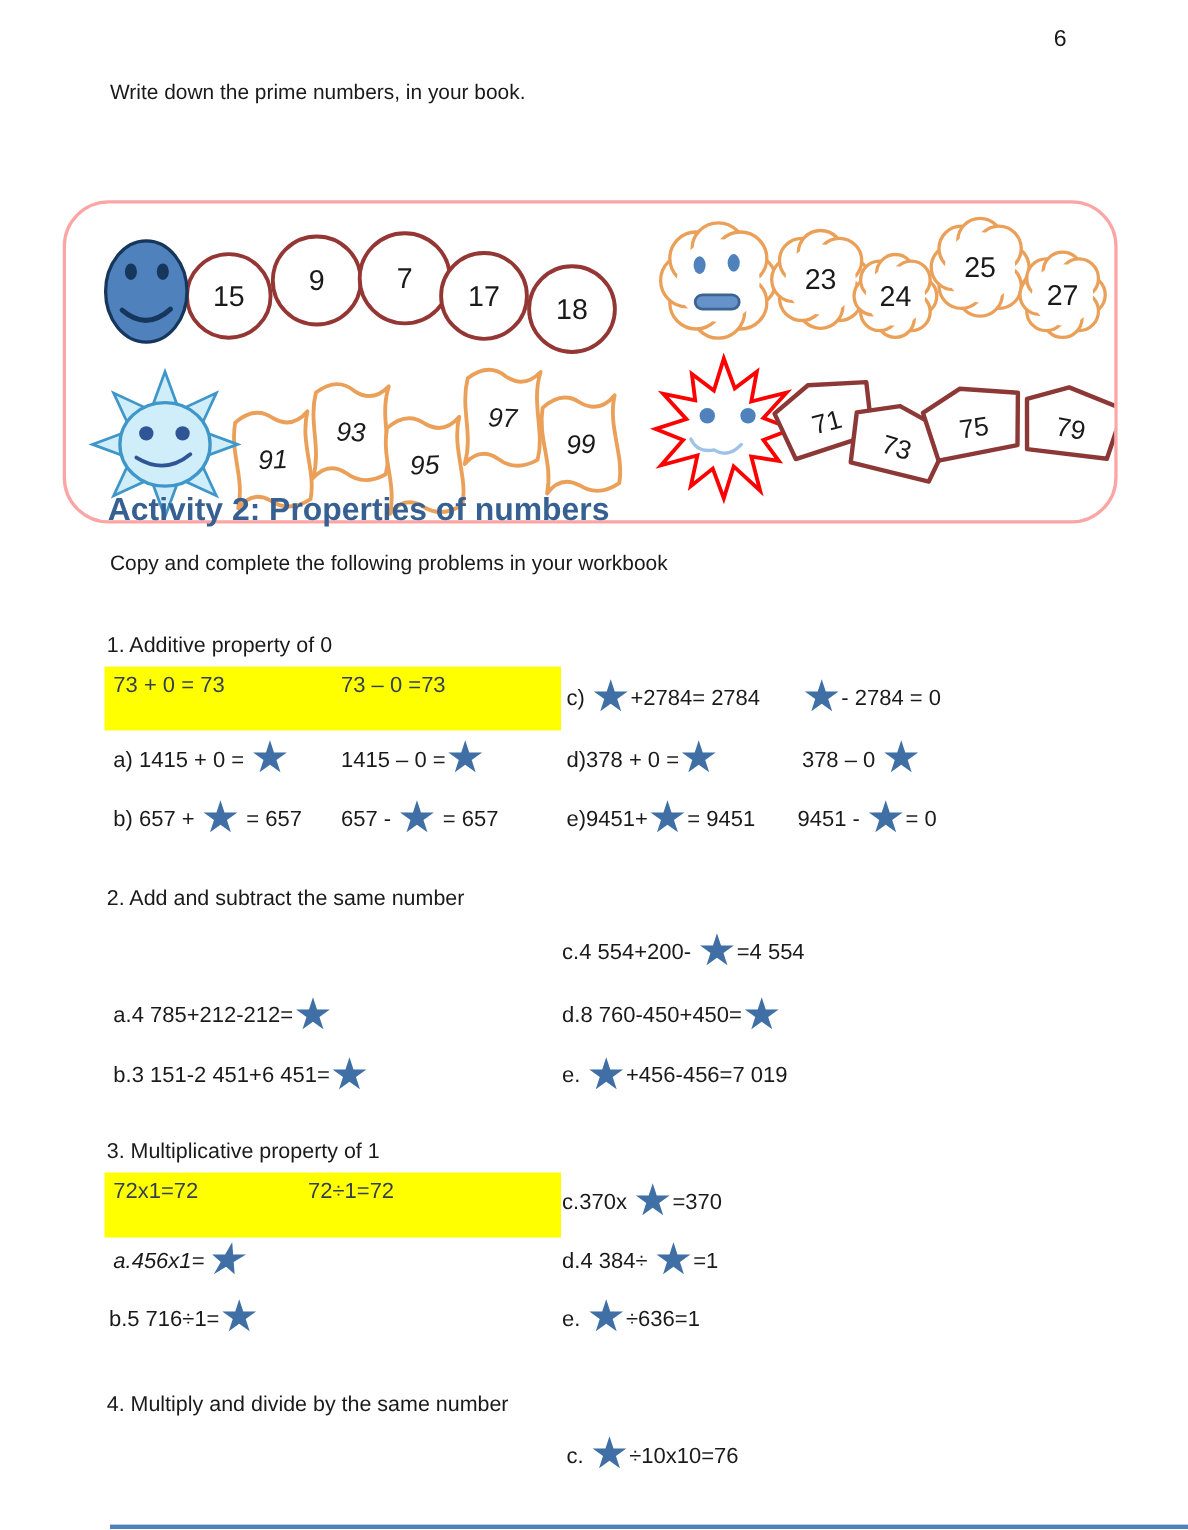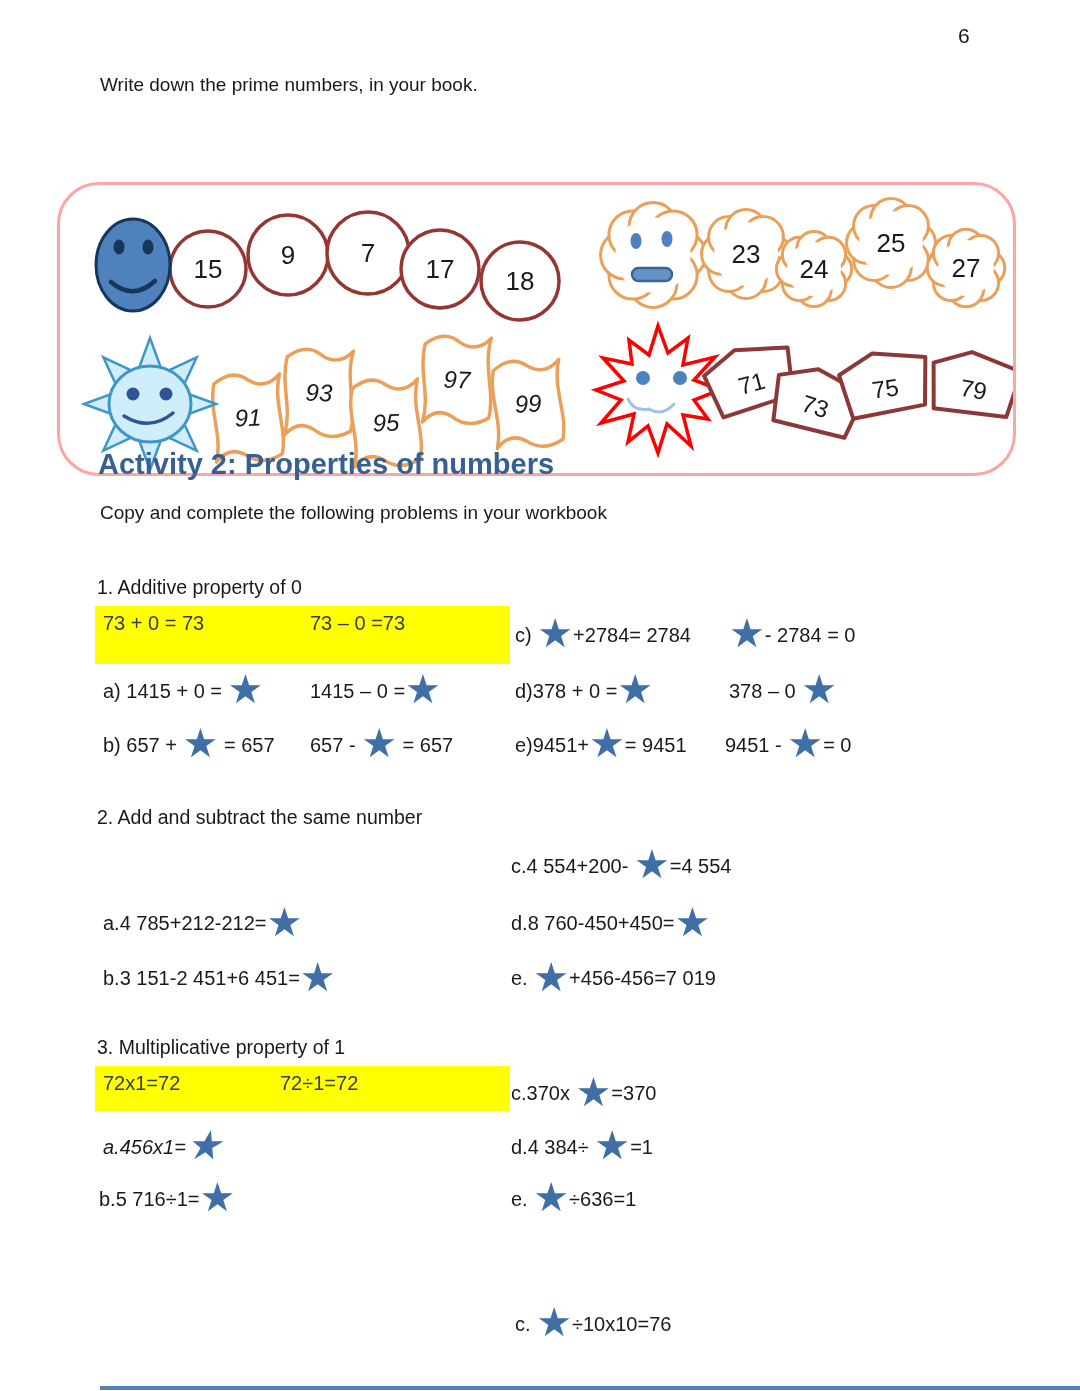--- a/index.html
+++ b/index.html
@@ -227,38 +227,39 @@
       <div class="prow" style="left: 511px; top: 836px; width: 520px; height: 60px;">
         <div class="cell" style="left: 0px;"><span class="eq">c.4 554+200- </span><span class="star-icon">★</span><span class="eq">=4 554</span></div>
       </div>
       <div class="prow" style="left: 511px; top: 896px; width: 520px; height: 55px;">
         <div class="cell" style="left: 0px;"><span class="eq">d.8 760-450+450=</span><span class="star-icon">★</span></div>
       </div>
       <div class="prow" style="left: 511px; top: 951px; width: 520px; height: 55px;">
         <div class="cell" style="left: 0px;"><span class="eq">e. </span><span class="star-icon">★</span><span class="eq">+456-456=7 019</span></div>
       </div>
       <div class="sec-heading" style="top: 1036px;">3. Multiplicative property of 1</div>
-      <div class="hl" style="left: 95px; top: 1066px; width: 415px; height: 45px;">
+      <div class="hl" style="left: 95px; top: 1066px; width: 415px; height: 59px;">
         <div class="hl-cell" style="left: 8px;">72x1=72</div>
         <div class="hl-cell" style="left: 185px;">72÷1=72</div>
       </div>
       <div class="prow" style="left: 95px; top: 1121px; width: 420px; height: 52px; font-style: italic;">
         <div class="cell" style="left: 8px;"><span class="eq">a.456x1=</span><span class="star-icon">★</span></div>
       </div>
       <div class="prow" style="left: 95px; top: 1173px; width: 420px; height: 52px;">
         <div class="cell" style="left: 4px;"><span class="eq">b.5 716÷1=</span><span class="star-icon">★</span></div>
       </div>
       <div class="prow" style="left: 511px; top: 1066px; width: 520px; height: 55px;">
         <div class="cell" style="left: 0px;"><span class="eq">c.370x </span><span class="star-icon">★</span><span class="eq">=370</span></div>
       </div>
       <div class="prow" style="left: 511px; top: 1121px; width: 520px; height: 52px;">
         <div class="cell" style="left: 0px;"><span class="eq">d.4 384÷ </span><span class="star-icon">★</span><span class="eq">=1</span></div>
       </div>
       <div class="prow" style="left: 511px; top: 1173px; width: 520px; height: 52px;">
         <div class="cell" style="left: 0px;"><span class="eq">e. </span><span class="star-icon">★</span><span class="eq">÷636=1</span></div>
       </div>
+      <div class="sec-heading" style="top: 1266px;">4. Multiply and divide by the same number</div>
       <div class="prow" style="left: 515px; top: 1296px; width: 520px; height: 56px;">
         <div class="cell" style="left: 0px;"><span class="eq">c. </span><span class="star-icon">★</span><span class="eq">÷10x10=76</span></div>
       </div>
     </div>
 
   <div class="bottom-rule"></div>
 </div>
 
 </body></html>

